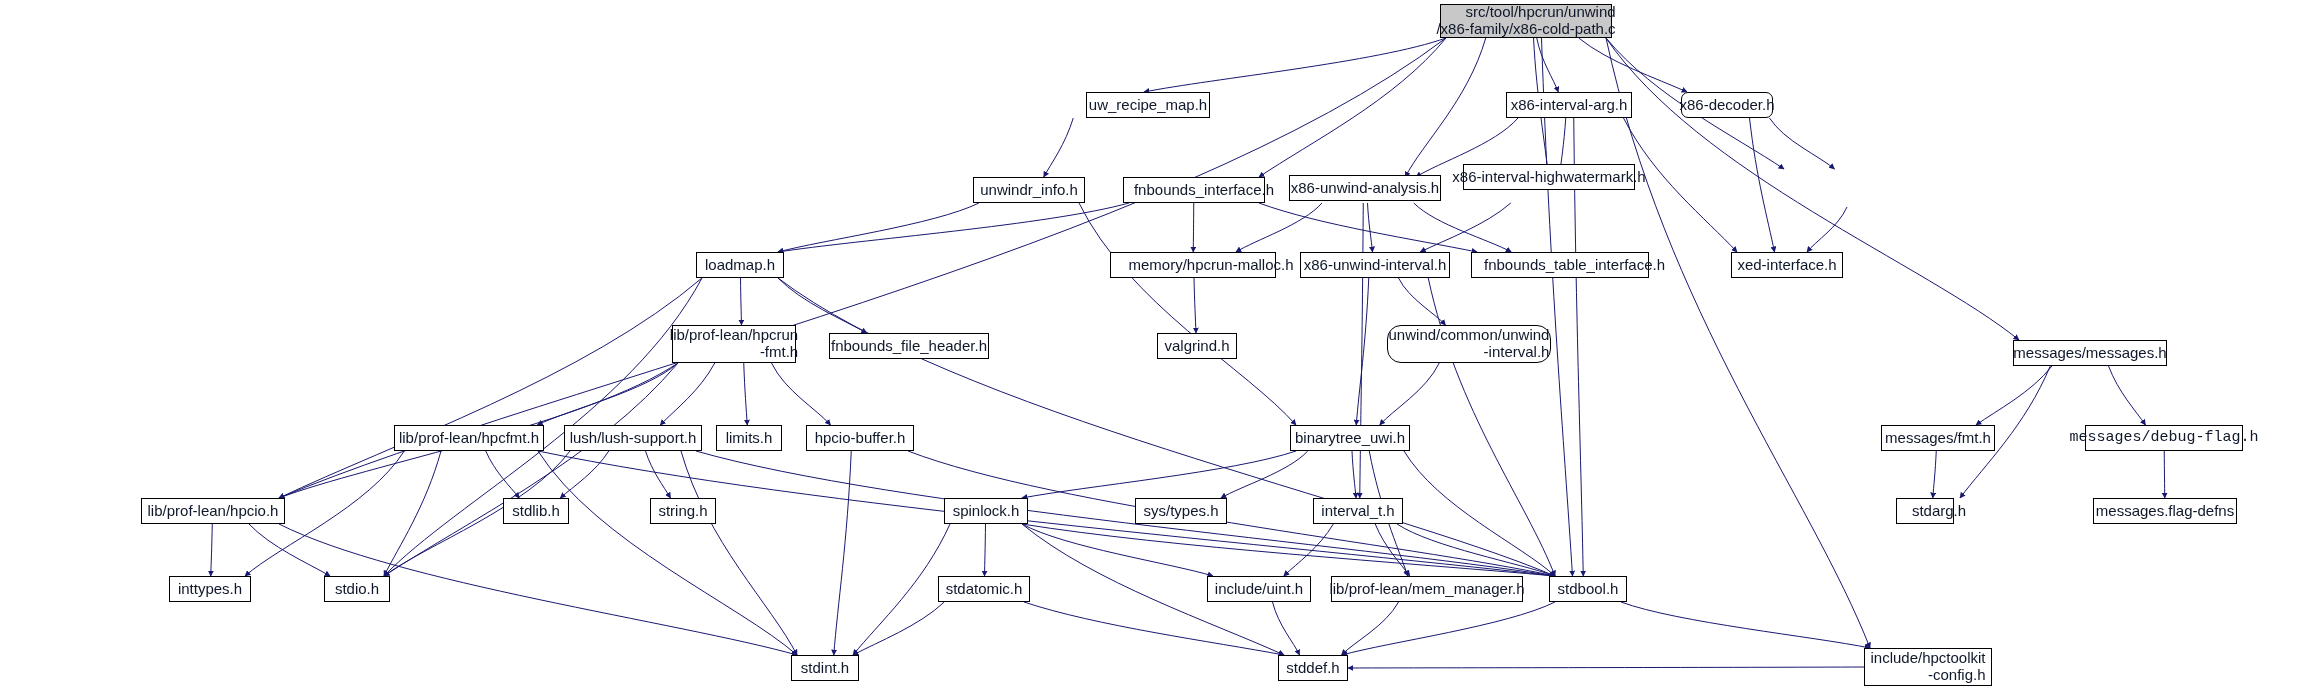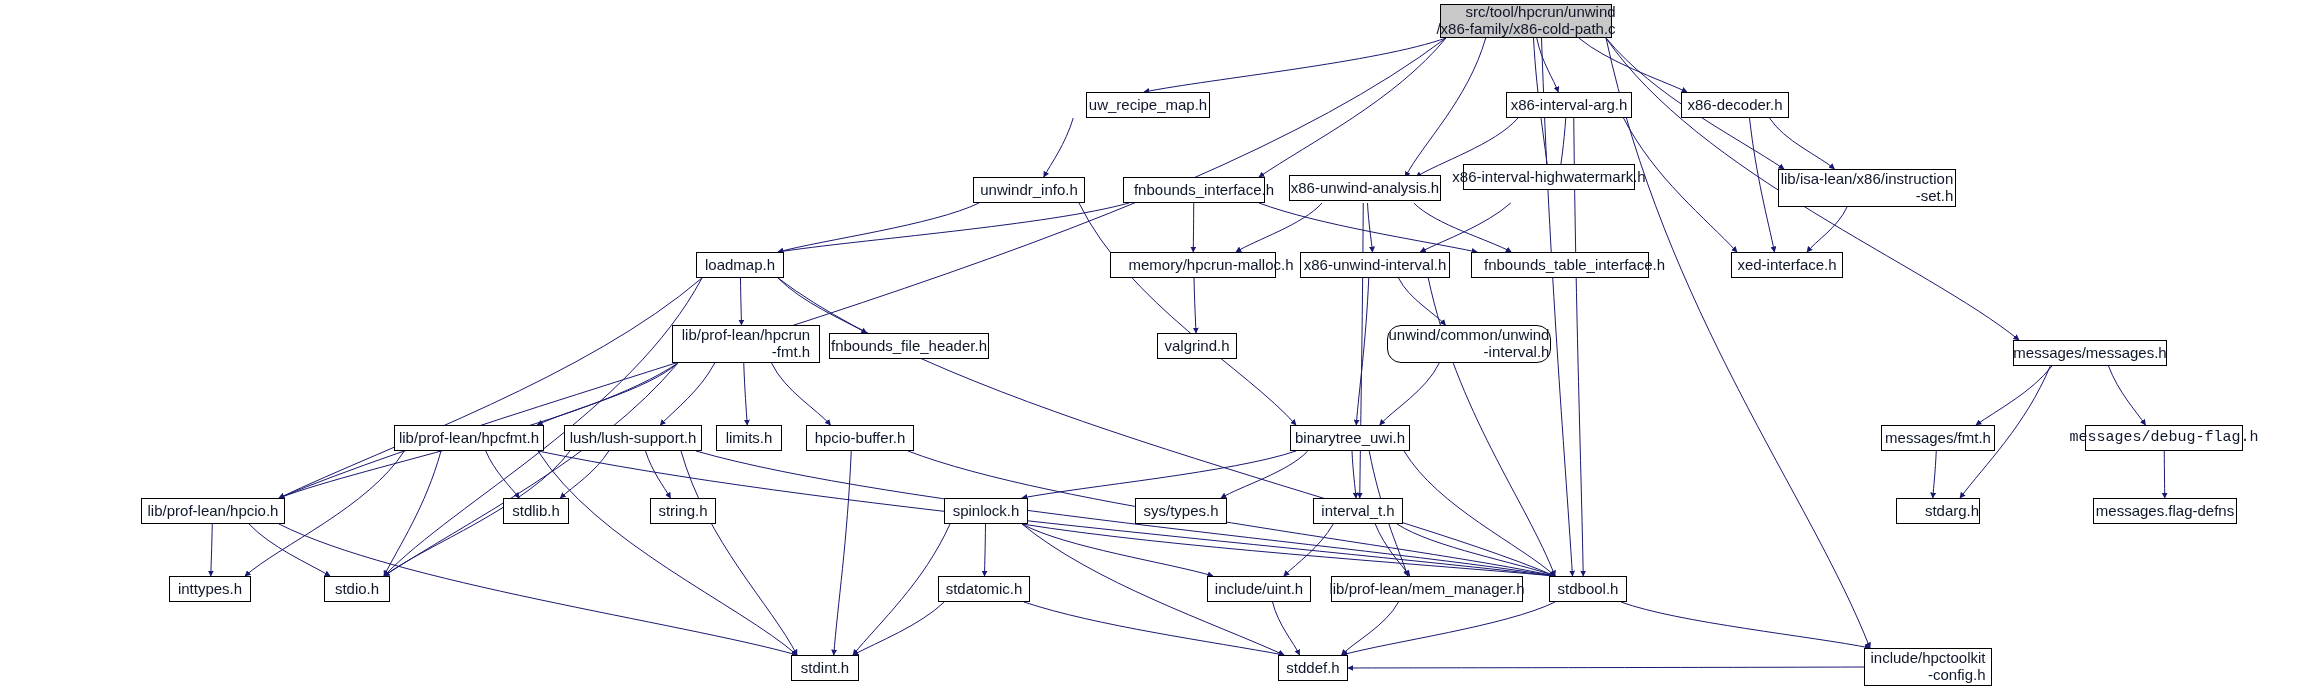--- a/index.html
+++ b/index.html
@@ -134,53 +134,51 @@
       <path d="M 1024 602 C 1095.24 625.85, 1212.76 641.75, 1284 655" fill="none" stroke="#191970" stroke-width="1" marker-end="url(#arrow)"></path>
       <path d="M 1272.5 602 C 1278.602 625.85, 1293.398 641.75, 1299.5 655" fill="none" stroke="#191970" stroke-width="1" marker-end="url(#arrow)"></path>
       <path d="M 1555 602 C 1506.862 625.85, 1390.138 641.75, 1342 655" fill="none" stroke="#191970" stroke-width="1" marker-end="url(#arrow)"></path>
       <path d="M 1621 602 C 1677.274 622.7, 1813.726 636.5, 1870 648" fill="none" stroke="#191970" stroke-width="1" marker-end="url(#arrow)"></path>
       <path d="M 1864 667 C 1747.384 667.45, 1464.616 667.75, 1348 668" fill="none" stroke="#191970" stroke-width="1" marker-end="url(#arrow)"></path>
     </svg>
 <div class="node root" style="left: 1440px; top: 4px; width: 172px; height: 34px;">src/tool/hpcrun/unwind
 /x86-family/x86-cold-path.c</div>
     <div class="node" style="left: 1086px; top: 92px; width: 124px; height: 26px;">uw_recipe_map.h</div>
     <div class="node" style="left: 1506px; top: 92px; width: 126px; height: 26px;">x86-interval-arg.h</div>
-    <div class="node" style="left: 1681px; top: 92px; width: 108px; height: 26px;">x86-decoder.h</div>
+    <div class="node" style="left: 1681px; top: 92px; width: 92px; height: 26px; border-radius: 7px;">x86-decoder.h</div>
     <div class="node" style="left: 973px; top: 177px; width: 112px; height: 26px;">unwindr_info.h</div>
     <div class="node" style="left: 1123px; top: 177px; width: 142px; height: 26px; padding-left: 20px;">fnbounds_interface.h</div>
     <div class="node" style="left: 1289px; top: 175px; width: 152px; height: 26px;">x86-unwind-analysis.h</div>
     <div class="node" style="left: 1463px; top: 164px; width: 172px; height: 26px;">x86-interval-highwatermark.h</div>
-    <div class="node" style="left: 1778px; top: 169px; width: 178px; height: 38px;">lib/isa-lean/x86/instruction
--set.h</div>
     <div class="node" style="left: 696px; top: 252px; width: 88px; height: 26px;">loadmap.h</div>
     <div class="node" style="left: 1110px; top: 252px; width: 166px; height: 26px; padding-left: 36px;">memory/hpcrun-malloc.h</div>
     <div class="node" style="left: 1300px; top: 252px; width: 150px; height: 26px;">x86-unwind-interval.h</div>
     <div class="node" style="left: 1471px; top: 252px; width: 178px; height: 26px; padding-left: 29px;">fnbounds_table_interface.h</div>
     <div class="node" style="left: 1731px; top: 252px; width: 112px; height: 26px;">xed-interface.h</div>
     <div class="node" style="left: 2013px; top: 340px; width: 154px; height: 26px;">messages/messages.h</div>
-    <div class="node" style="left: 672px; top: 325px; width: 148px; height: 38px;">lib/prof-lean/hpcrun
+    <div class="node" style="left: 672px; top: 325px; width: 124px; height: 38px;">lib/prof-lean/hpcrun
 -fmt.h</div>
     <div class="node" style="left: 829px; top: 333px; width: 160px; height: 26px;">fnbounds_file_header.h</div>
     <div class="node" style="left: 1157px; top: 333px; width: 80px; height: 26px;">valgrind.h</div>
     <div class="node" style="left: 1387px; top: 325px; width: 164px; height: 38px; border-radius: 14px;">unwind/common/unwind
 -interval.h</div>
     <div class="node" style="left: 394px; top: 425px; width: 150px; height: 26px;">lib/prof-lean/hpcfmt.h</div>
     <div class="node" style="left: 564px; top: 425px; width: 138px; height: 26px;">lush/lush-support.h</div>
     <div class="node" style="left: 716px; top: 425px; width: 66px; height: 26px;">limits.h</div>
     <div class="node" style="left: 806px; top: 425px; width: 108px; height: 26px;">hpcio-buffer.h</div>
     <div class="node" style="left: 1290px; top: 425px; width: 120px; height: 26px;">binarytree_uwi.h</div>
     <div class="node" style="left: 1881px; top: 425px; width: 114px; height: 26px;">messages/fmt.h</div>
     <div class="node" style="left: 2085px; top: 425px; width: 158px; height: 26px; font-family: Liberation Mono, monospace;">messages/debug-flag.h</div>
     <div class="node" style="left: 141px; top: 498px; width: 144px; height: 26px;">lib/prof-lean/hpcio.h</div>
     <div class="node" style="left: 503px; top: 498px; width: 66px; height: 26px;">stdlib.h</div>
     <div class="node" style="left: 650px; top: 498px; width: 66px; height: 26px;">string.h</div>
     <div class="node" style="left: 944px; top: 498px; width: 84px; height: 26px;">spinlock.h</div>
     <div class="node" style="left: 1135px; top: 498px; width: 92px; height: 26px;">sys/types.h</div>
     <div class="node" style="left: 1313px; top: 498px; width: 90px; height: 26px;">interval_t.h</div>
-    <div class="node" style="left: 1896px; top: 498px; width: 84px; height: 26px; padding-left: 28px;">stdarg.h</div>
+    <div class="node" style="left: 1896px; top: 498px; width: 58px; height: 26px; padding-left: 28px;">stdarg.h</div>
     <div class="node" style="left: 2093px; top: 498px; width: 144px; height: 26px;">messages.flag-defns</div>
     <div class="node" style="left: 169px; top: 576px; width: 82px; height: 26px;">inttypes.h</div>
     <div class="node" style="left: 324px; top: 576px; width: 66px; height: 26px;">stdio.h</div>
     <div class="node" style="left: 938px; top: 576px; width: 92px; height: 26px;">stdatomic.h</div>
     <div class="node" style="left: 1207px; top: 576px; width: 104px; height: 26px;">include/uint.h</div>
     <div class="node" style="left: 1331px; top: 576px; width: 192px; height: 26px;">lib/prof-lean/mem_manager.h</div>
     <div class="node" style="left: 1549px; top: 576px; width: 78px; height: 26px;">stdbool.h</div>
     <div class="node" style="left: 1864px; top: 648px; width: 128px; height: 38px;">include/hpctoolkit
 -config.h</div>
     <div class="node" style="left: 791px; top: 655px; width: 68px; height: 26px;">stdint.h</div>

